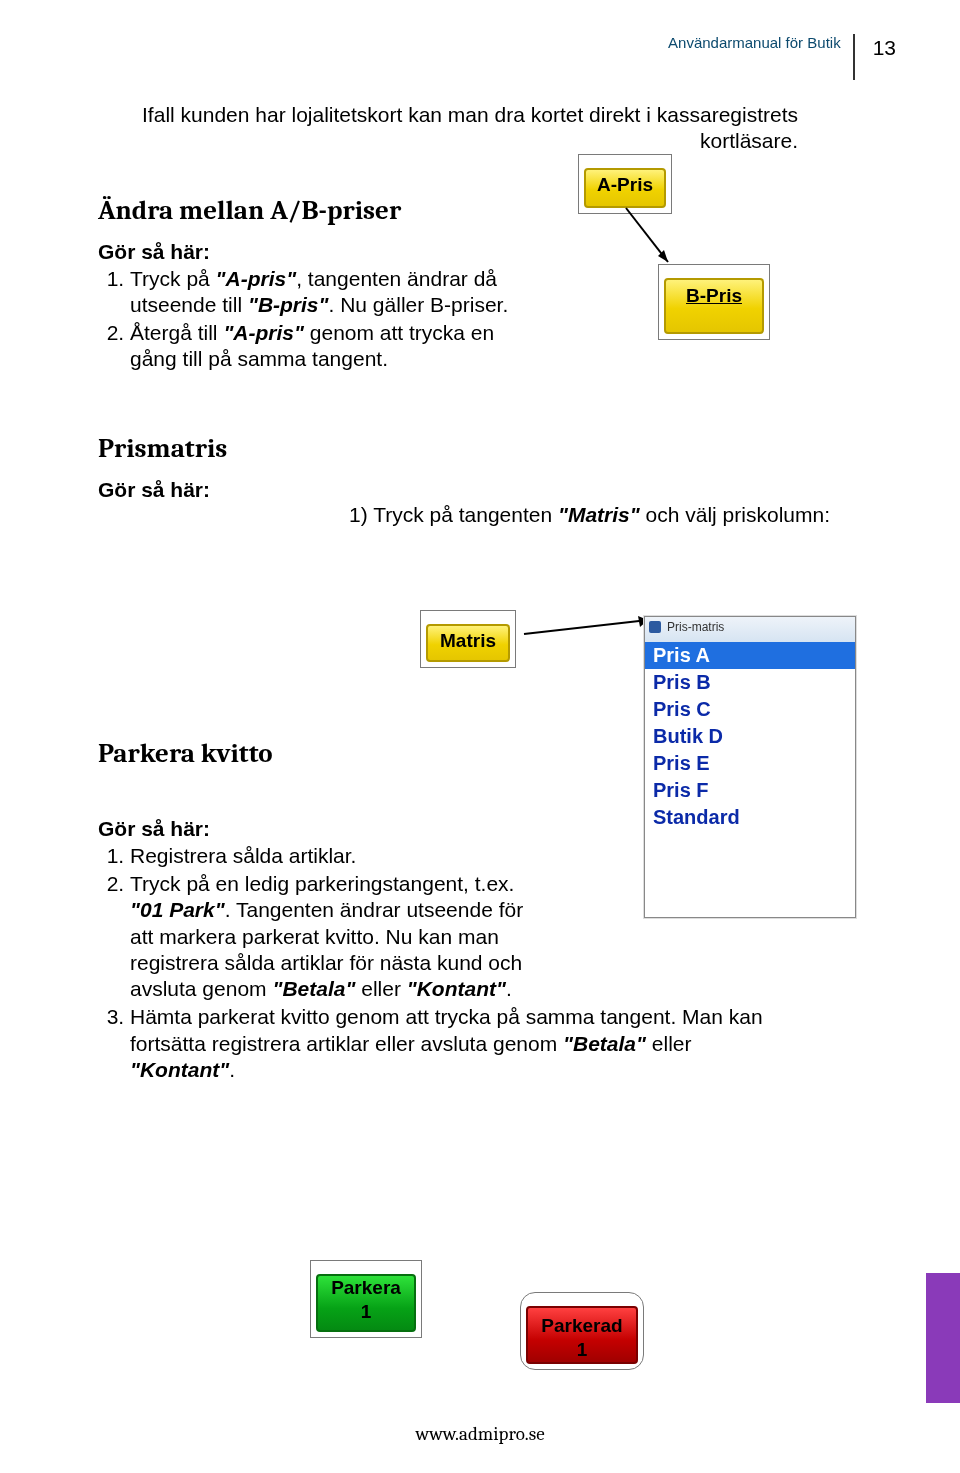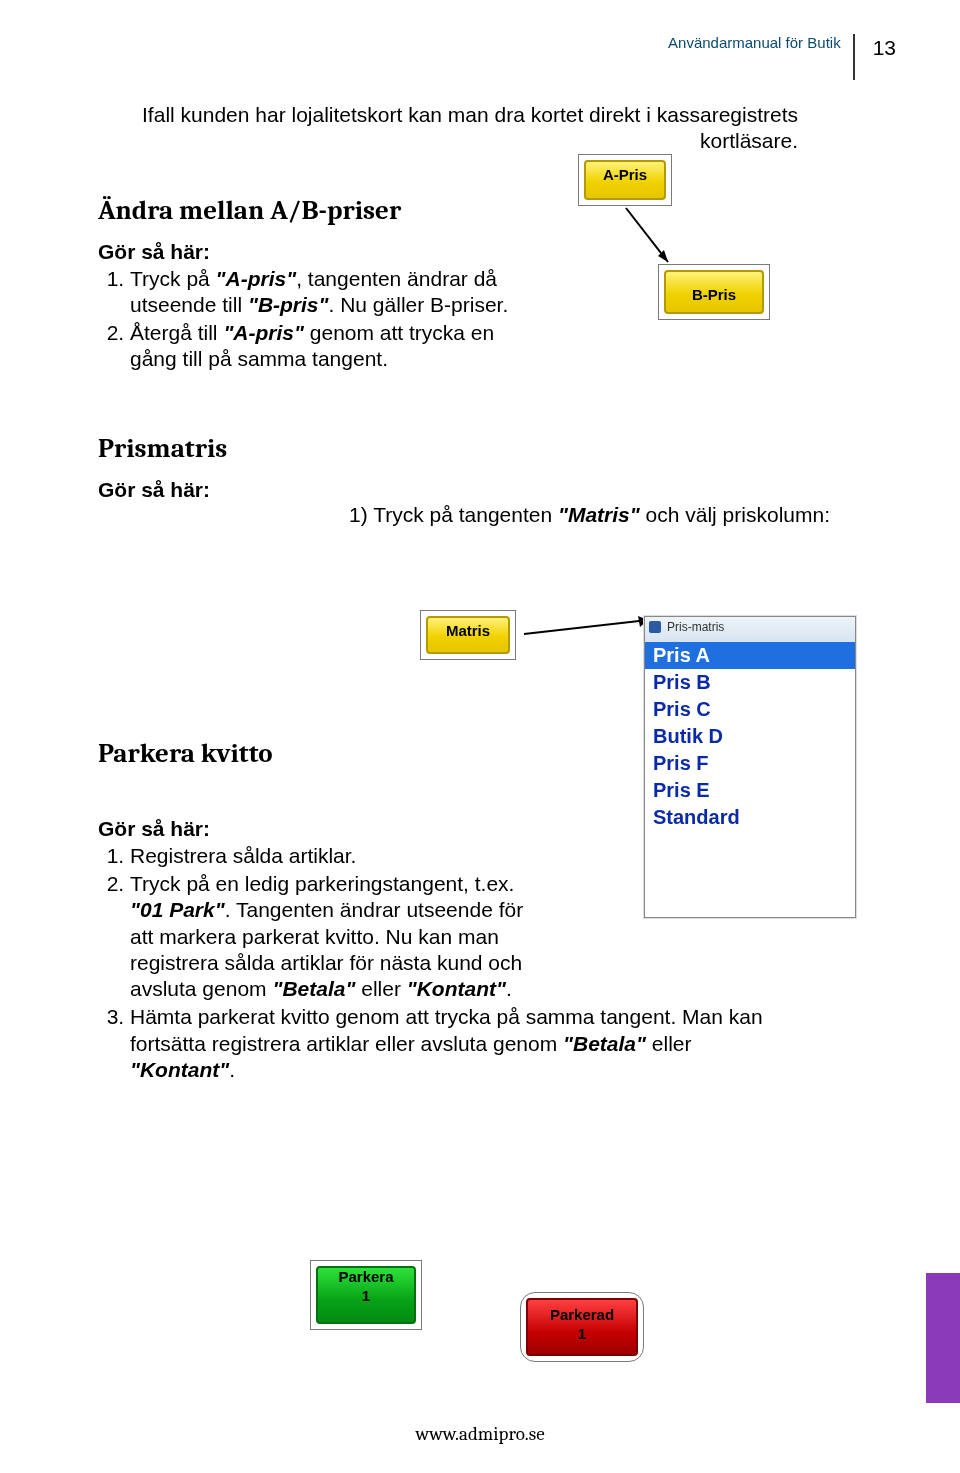--- a/index.html
+++ b/index.html
@@ -72,36 +72,37 @@
     top: 154px;
     width: 300px;
     height: 230px;
   }
   .btn3d {
     position: relative;
     display: inline-block;
     box-sizing: border-box;
     text-align: center;
     font-weight: bold;
-    font-size: 15px;
+    font-size: 19px;
     border-radius: 4px;
+    margin-top: 8px;
   }
   .outer-frame {
     border: 1px solid #7a7a7a;
     padding: 5px;
     display: inline-block;
     background: #fff;
   }
   .yellow-btn {
     background: linear-gradient(to bottom, #fff27a 0%, #f0d200 55%, #e5c600 100%);
     border: 2px solid #b49a00;
     color: #000;
   }
   .apris-btn  { width: 82px; height: 40px; padding-top: 4px; }
-  .bpris-btn  { width: 100px; height: 44px; padding-top: 14px; }
+  .bpris-btn  { width: 100px; height: 56px; padding-top: 5px; text-decoration: underline; }
   .matris-btn { width: 84px; height: 38px; padding-top: 4px; }
 
   .ab-figure .a-wrap { position: absolute; left: 30px; top: 0; }
   .ab-figure .b-wrap { position: absolute; left: 110px; top: 110px; }
 
   
   .arrow-svg { position: absolute; left: 70px; top: 50px; width: 60px; height: 70px; }
 
   
   .prism-fig {
@@ -252,22 +253,22 @@
     </svg>
     <div class="pricelist">
       <div class="titlebar">
         <span class="tiny-icon"></span>
         <span>Pris-matris</span>
       </div>
       <div class="item selected">Pris A</div>
       <div class="item">Pris B</div>
       <div class="item">Pris C</div>
       <div class="item">Butik D</div>
+      <div class="item">Pris E</div>
       <div class="item">Pris F</div>
-      <div class="item">Pris E</div>
       <div class="item">Standard</div>
     </div>
   </div>
 
   <div class="h2" style="margin-top:210px">Parkera kvitto</div>
   <div class="steps-label" style="margin-top:48px">Gör så här:</div>
   <ol class="ol ol-wide">
     <li>Registrera sålda artiklar.</li>
     <li style="max-width:400px">
       <span>Tryck på en ledig parkeringstangent, t.ex. </span><span class="bi">"01 Park"</span><span>. Tangenten ändrar utseende för att markera parkerat kvitto. Nu kan man registrera sålda artiklar för nästa kund och avsluta genom </span><span class="bi">"Betala"</span><span> eller </span><span class="bi">"Kontant"</span><span>.</span>

